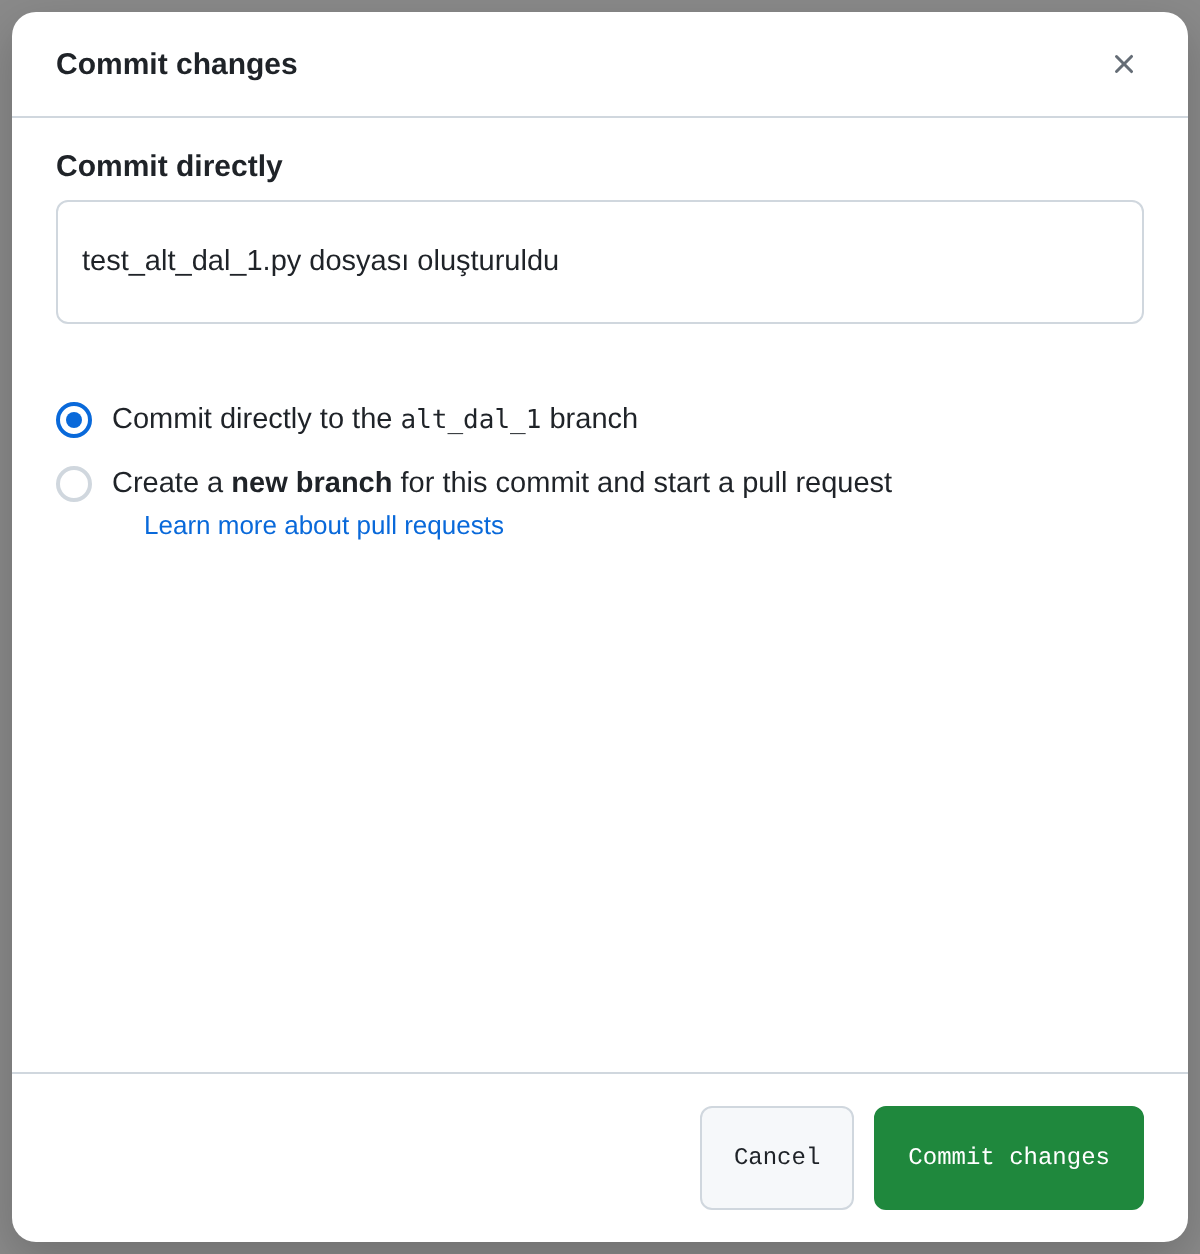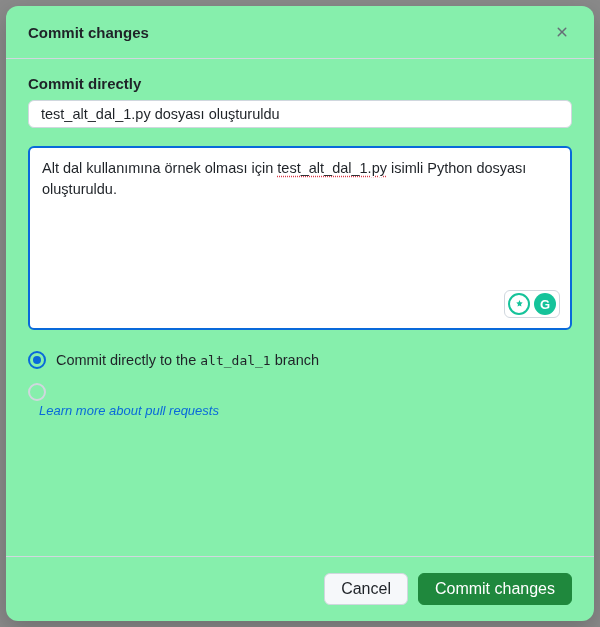--- a/index.html
+++ b/index.html
@@ -7,21 +7,21 @@
       font-family: -apple-system, BlinkMacSystemFont, "Segoe UI", Helvetica, Arial, sans-serif;
       background: #8a8a8a;
       width: 600px;
       height: 627px;
       display: flex;
       align-items: center;
       justify-content: center;
       padding: 6px;
     }
     .dialog {
-      background: #86efac;
+      background: #ffffff;
       border-radius: 12px;
       width: 100%;
       height: 100%;
       display: flex;
       flex-direction: column;
       box-shadow: 0 8px 24px rgba(0,0,0,0.2);
       overflow: hidden;
     }
     .dialog-header {
       display: flex;
@@ -53,21 +53,21 @@
     }
     .field-label {
       font-size: 15px;
       font-weight: 600;
       color: #1f2328;
       margin-bottom: 8px;
       display: block;
     }
     .text-input {
       width: 100%;
-      padding: 5px 12px;
+      padding: 22px 12px;
       font-size: 14.5px;
       border: 1px solid #d0d7de;
       border-radius: 6px;
       background: #fff;
       color: #1f2328;
       margin-bottom: 18px;
       font-family: inherit;
     }
     .textarea-wrap { position: relative; }
     .textarea {
@@ -142,39 +142,38 @@
       font-family: ui-monospace, SFMono-Regular, Menlo, monospace;
       font-size: 13px;
       color: #1f2328;
     }
     .radio-label strong { font-weight: 600; }
     .learn-link {
       color: #0969da;
       font-size: 13px;
       text-decoration: none;
       display: block;
-      margin-left: 11px;
+      margin-left: 44px;
       margin-top: 2px;
-      font-style: italic;
     }
     .dialog-footer {
       border-top: 1px solid #d0d7de;
       padding: 16px 22px;
       display: flex;
       justify-content: flex-end;
       gap: 10px;
     }
     .btn {
-      padding: 6px 16px;
-      font-size: 16px;
+      padding: 18px 16px;
+      font-size: 12px;
       font-weight: 500;
       border-radius: 6px;
       cursor: pointer;
       border: 1px solid #d0d7de;
-      font-family: Liberation Sans, sans-serif;
+      font-family: Liberation Mono, monospace;
     }
     .btn-secondary { background: #f6f8fa; color: #1f2328; }
     .btn-primary { background: #1f883d; color: #fff; border-color: #1f883d; font-weight: 500; }
     .underline-squiggle { text-decoration: underline dotted #d73a49; text-underline-offset: 3px; }
   </style>
 </head>
 <body>
 
 <div class="dialog">
   <div class="dialog-header">
@@ -183,43 +182,33 @@
       <svg viewBox="0 0 16 16" fill="currentColor">
         <path d="M3.72 3.72a.75.75 0 0 1 1.06 0L8 6.94l3.22-3.22a.75.75 0 1 1 1.06 1.06L9.06 8l3.22 3.22a.75.75 0 1 1-1.06 1.06L8 9.06l-3.22 3.22a.75.75 0 0 1-1.06-1.06L6.94 8 3.72 4.78a.75.75 0 0 1 0-1.06Z"></path>
       </svg>
     </button>
   </div>
 
   <div class="dialog-body">
     <label class="field-label">Commit directly</label>
     <input class="text-input" type="text" value="test_alt_dal_1.py dosyası oluşturuldu" style="">
 
-    <div class="textarea-wrap">
-      <div class="textarea" contenteditable="true" style=""><span>Alt dal kullanımına örnek olması için </span><span class="underline-squiggle">test_alt_dal_1.py</span><span> isimli Python dosyası oluşturuldu.</span></div>
-      <div class="textarea-badges">
-        <div class="badge-circle badge-teal">
-          <svg width="11" height="11" viewBox="0 0 24 24" fill="currentColor">
-              <path d="M12 2l2 5 5 .7-3.7 3.5.9 5.1L12 14l-4.2 2.3.9-5.1L5 7.7 10 7z"></path>
-            </svg>
-        </div>
-        <div class="badge-circle badge-green">
-          <span>G</span>
-        </div>
-      </div>
-    </div>
 
     <div class="radio-group">
       <div class="radio-item">
         <div class="radio checked"></div>
         <div class="radio-label">
           <span>Commit directly to the </span><code>alt_dal_1</code><span> branch</span>
         </div>
       </div>
       <div class="radio-item" style="margin-bottom:2px;">
         <div class="radio"></div>
+        <div class="radio-label">
+          <span>Create a </span><strong>new branch</strong><span> for this commit and start a pull request</span>
+        </div>
       </div>
       <a href="#" class="learn-link">Learn more about pull requests</a>
     </div>
   </div>
 
   <div class="dialog-footer">
     <button class="btn btn-secondary">Cancel</button>
     <button class="btn btn-primary">Commit changes</button>
   </div>
 </div>

